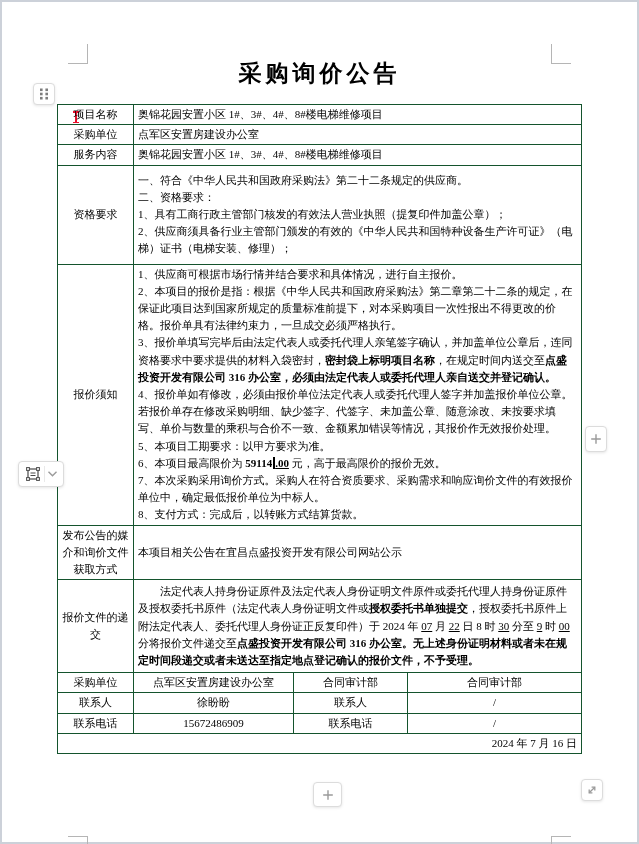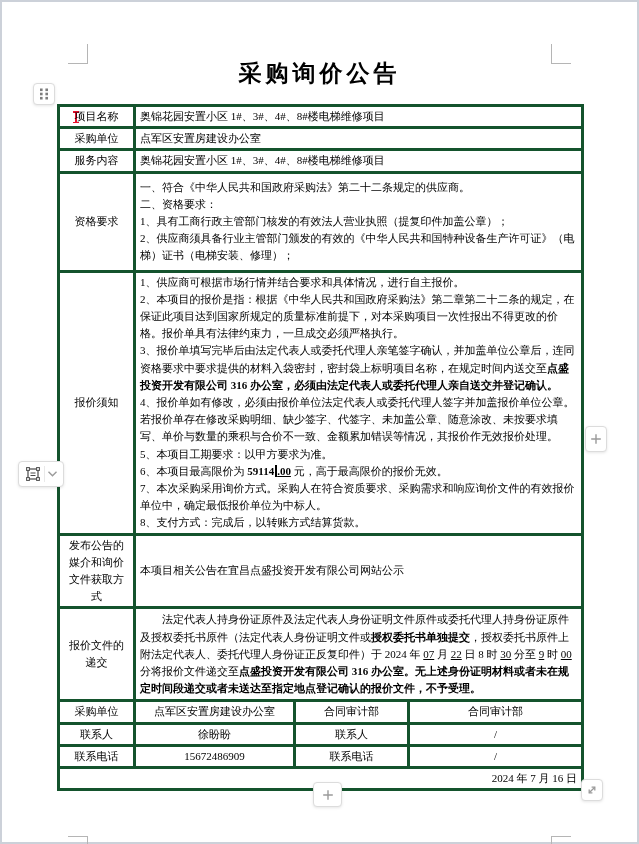--- a/index.html
+++ b/index.html
@@ -19,21 +19,21 @@
     position:absolute;top:58px;left:0;width:639px;text-align:center;
     font-family:"Liberation Sans","DejaVu Sans",sans-serif;
     font-size:23px;font-weight:bold;letter-spacing:4px;
   }
 
   table.doc{
     position:absolute;left:57px;top:104px;width:524px;
     border-collapse:collapse;table-layout:fixed;
     font-size:11px;line-height:17.2px;
   }
-  table.doc td{border:3px solid #14532d;padding:1px 4px;vertical-align:middle;overflow:hidden;word-break:break-all;}
+  table.doc td{border:1px solid #14532d;padding:1px 4px;vertical-align:middle;overflow:hidden;word-break:break-all;}
   td.lbl{text-align:center;padding:1px 2px;}
   td.ctr{text-align:center;}
   td.multi{white-space:pre-line;}
   td.date-cell{text-align:right;padding-right:7px;margin-top:42px;}
   .h17{height:17px;}.h99{height:99px;}.h258{height:258px;}.h54{height:54px;}.h93{height:93px;}
   .rich div{margin:0;}
   .indent-first div{text-indent:22px;}
   .caret{display:inline-block;width:2px;height:12px;background:#000;vertical-align:-2px;margin:0 0 0 1px;}
 
   .red-caret{position:absolute;left:75px;top:111px;width:2px;height:12px;background:#e8112d;}
@@ -91,21 +91,21 @@
     <td colspan="3" class="multi">一、符合《中华人民共和国政府采购法》第二十二条规定的供应商。
 二、资格要求：
 1、具有工商行政主管部门核发的有效法人营业执照（提复印件加盖公章）；
 2、供应商须具备行业主管部门颁发的有效的《中华人民共和国特种设备生产许可证》（电梯）证书（电梯安装、修理）；</td>
   </tr>
   <tr class="h258">
     <td class="lbl">报价须知</td>
     <td colspan="3" class="rich">
           <div><span>1、供应商可根据市场行情并结合要求和具体情况，进行自主报价。</span></div>
           <div><span>2、本项目的报价是指：根据《中华人民共和国政府采购法》第二章第二十二条的规定，在保证此项目达到国家所规定的质量标准前提下，对本采购项目一次性报出不得更改的价格。报价单具有法律约束力，一旦成交必须严格执行。</span></div>
-          <div><span>3、报价单填写完毕后由法定代表人或委托代理人亲笔签字确认，并加盖单位公章后，连同资格要求中要求提供的材料入袋密封，</span><span style="font-weight: normal;">密封袋上标明项目名称</span><span>，在规定时间内送交至</span><span style="font-weight: bold;">点盛投资开发有限公司 316 办公室，必须由法定代表人或委托代理人亲自送交并登记确认。</span></div>
+          <div><span>3、报价单填写完毕后由法定代表人或委托代理人亲笔签字确认，并加盖单位公章后，连同资格要求中要求提供的材料入袋密封，</span><span style="font-weight: bold;">密封袋上标明项目名称</span><span>，在规定时间内送交至</span><span style="font-weight: bold;">点盛投资开发有限公司 316 办公室，必须由法定代表人或委托代理人亲自送交并登记确认。</span></div>
           <div><span>4、报价单如有修改，必须由报价单位法定代表人或委托代理人签字并加盖报价单位公章。若报价单存在修改采购明细、缺少签字、代签字、未加盖公章、随意涂改、未按要求填写、单价与数量的乘积与合价不一致、金额累加错误等情况，其报价作无效报价处理。</span></div>
           <div><span>5、本项目工期要求：以甲方要求为准。</span></div>
           <div><span>6、本项目最高限价为 </span><span style="font-weight: bold; ">59114</span><span class="caret"></span><span style="font-weight: bold; text-decoration: underline;">.00</span><span> 元，高于最高限价的报价无效。</span></div>
           <div><span>7、本次采购采用询价方式。采购人在符合资质要求、采购需求和响应询价文件的有效报价单位中，确定最低报价单位为中标人。</span></div>
           <div><span>8、支付方式：完成后，以转账方式结算货款。</span></div>
         </td>
   </tr>
   <tr class="h54">
     <td class="lbl">发布公告的媒介和询价文件获取方式</td>
     <td colspan="3">本项目相关公告在宜昌点盛投资开发有限公司网站公示</td>

